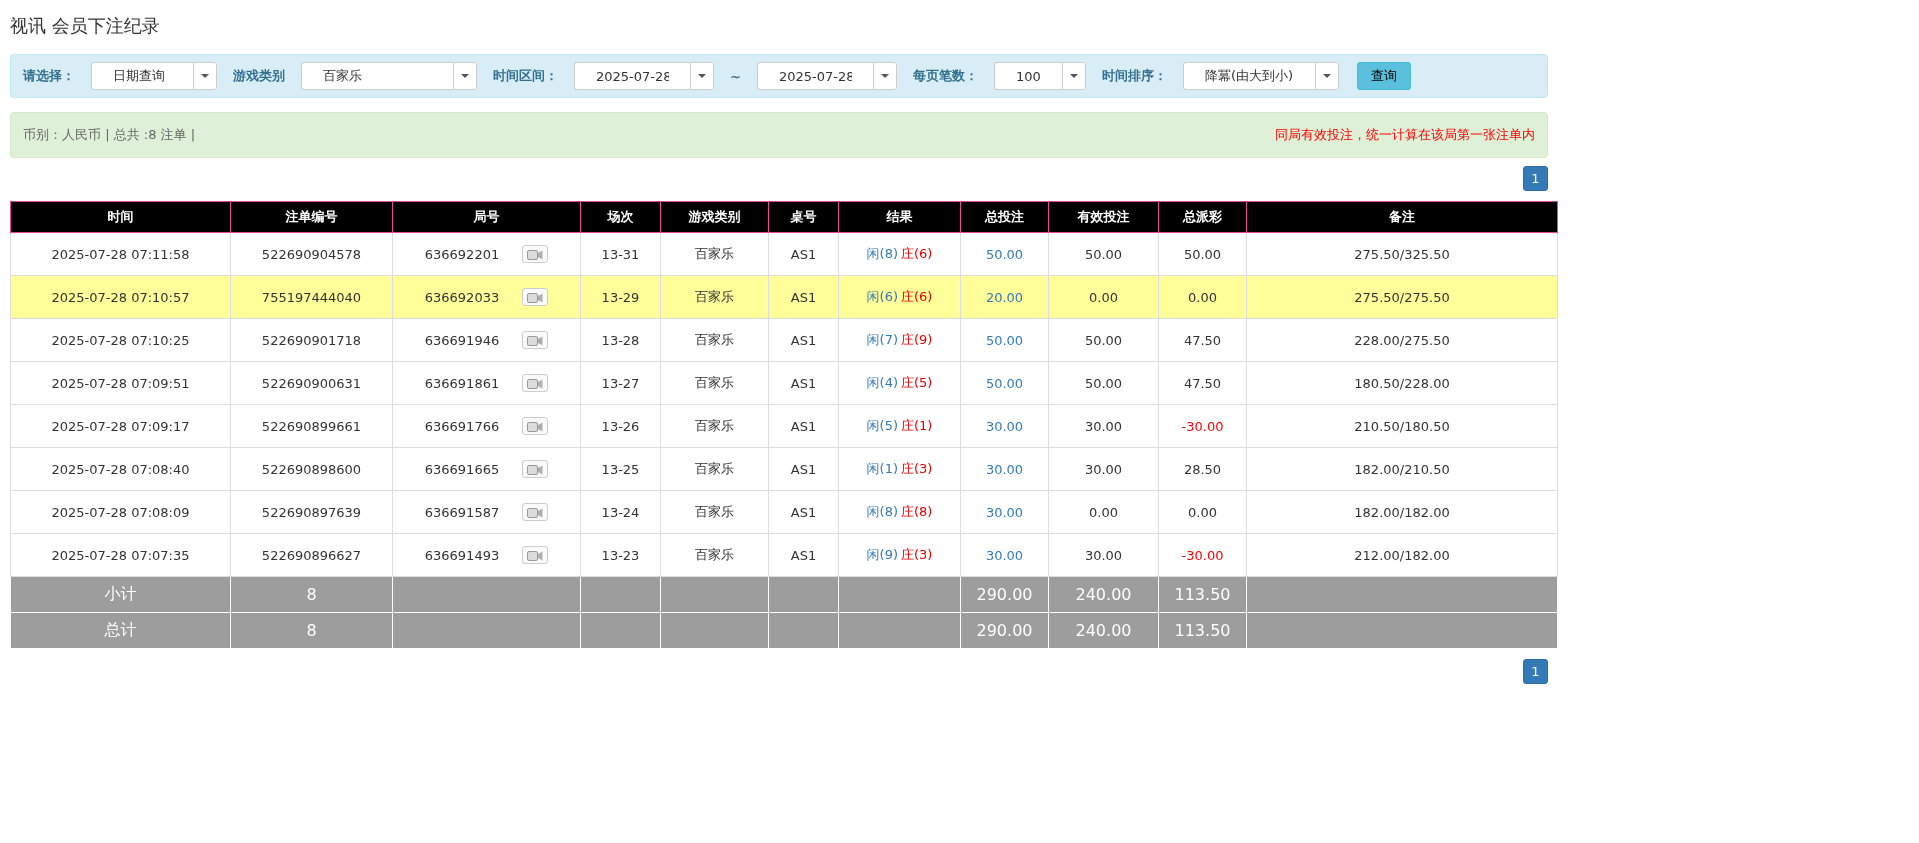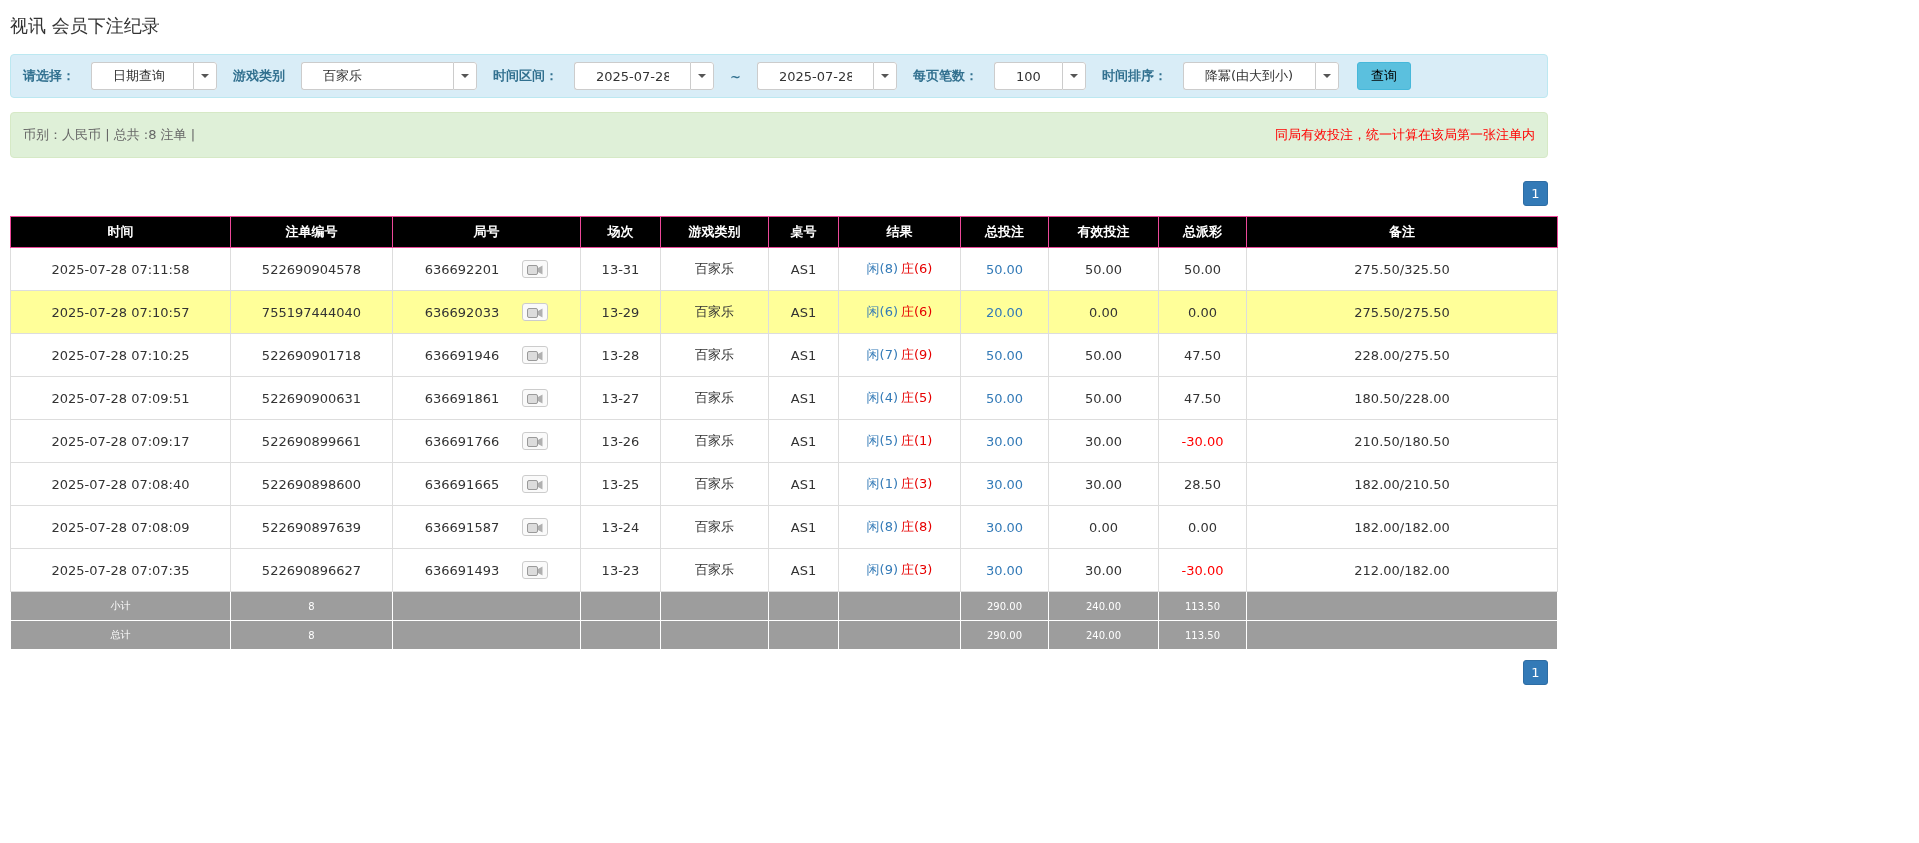--- a/index.html
+++ b/index.html
@@ -36,21 +36,21 @@
   .search-btn {
     height:28px; padding:0 13px; background:var(--search_btn, #5bc0de);
     border:1px solid #46b8da; color:#000000; border-radius:3px; font-size:13px;
     cursor:pointer; font-family:inherit; margin-left:2px;
   }
 
   
   .summary-bar {
     display:flex; justify-content:space-between; align-items:center;
     background:var(--summary_bg, #dff0d8); border:1px solid #d6e9c6; border-radius:4px;
-    padding:13px 12px; margin-bottom:23px; font-size:13px;
+    padding:13px 12px; margin-bottom:8px; font-size:13px;
   }
   .summary-left { color:#666; }
   .summary-right { color:var(--negative_red, #ff0000); }
 
   
   .pager { display:flex; justify-content:flex-end; margin:8px 0 10px 0; }
   .pager.bottom { margin:10px 0 0 0; }
   .page-btn {
     min-width:25px; height:25px; background:var(--accent, #337ab7); color:#fff;
     border:1px solid #2e6da4; border-radius:3px; font-size:13px; cursor:pointer;
@@ -72,21 +72,21 @@
   .banker { color:var(--banker_red, #e60000); margin-left:3px; }
   .bet-link { color:var(--accent, #337ab7); text-decoration:none; cursor:pointer; }
   .records tbody td.neg { color:var(--negative_red, #ff0000); }
   .round-wrap { display:inline-flex; align-items:center; gap:23px; }
   .vid-btn {
     border:1px solid #ccc; background:#fafafa; border-radius:3px; padding:3px 4px 1px 4px;
     cursor:pointer; display:inline-flex; align-items:center;
   }
   .records tfoot td {
     background:var(--footer_bg, #9d9d9d); color:#fff; border:1px solid #fff;
-    padding:7px 6px; font-size:10px; text-align:center;
+    padding:7px 6px; font-size:16px; text-align:center;
   }
 </style>
 </head>
 <body>
 
 <div class="page">
 
   <h1 class="page-title">视讯 会员下注纪录</h1>
 
   <div class="filter-bar">

